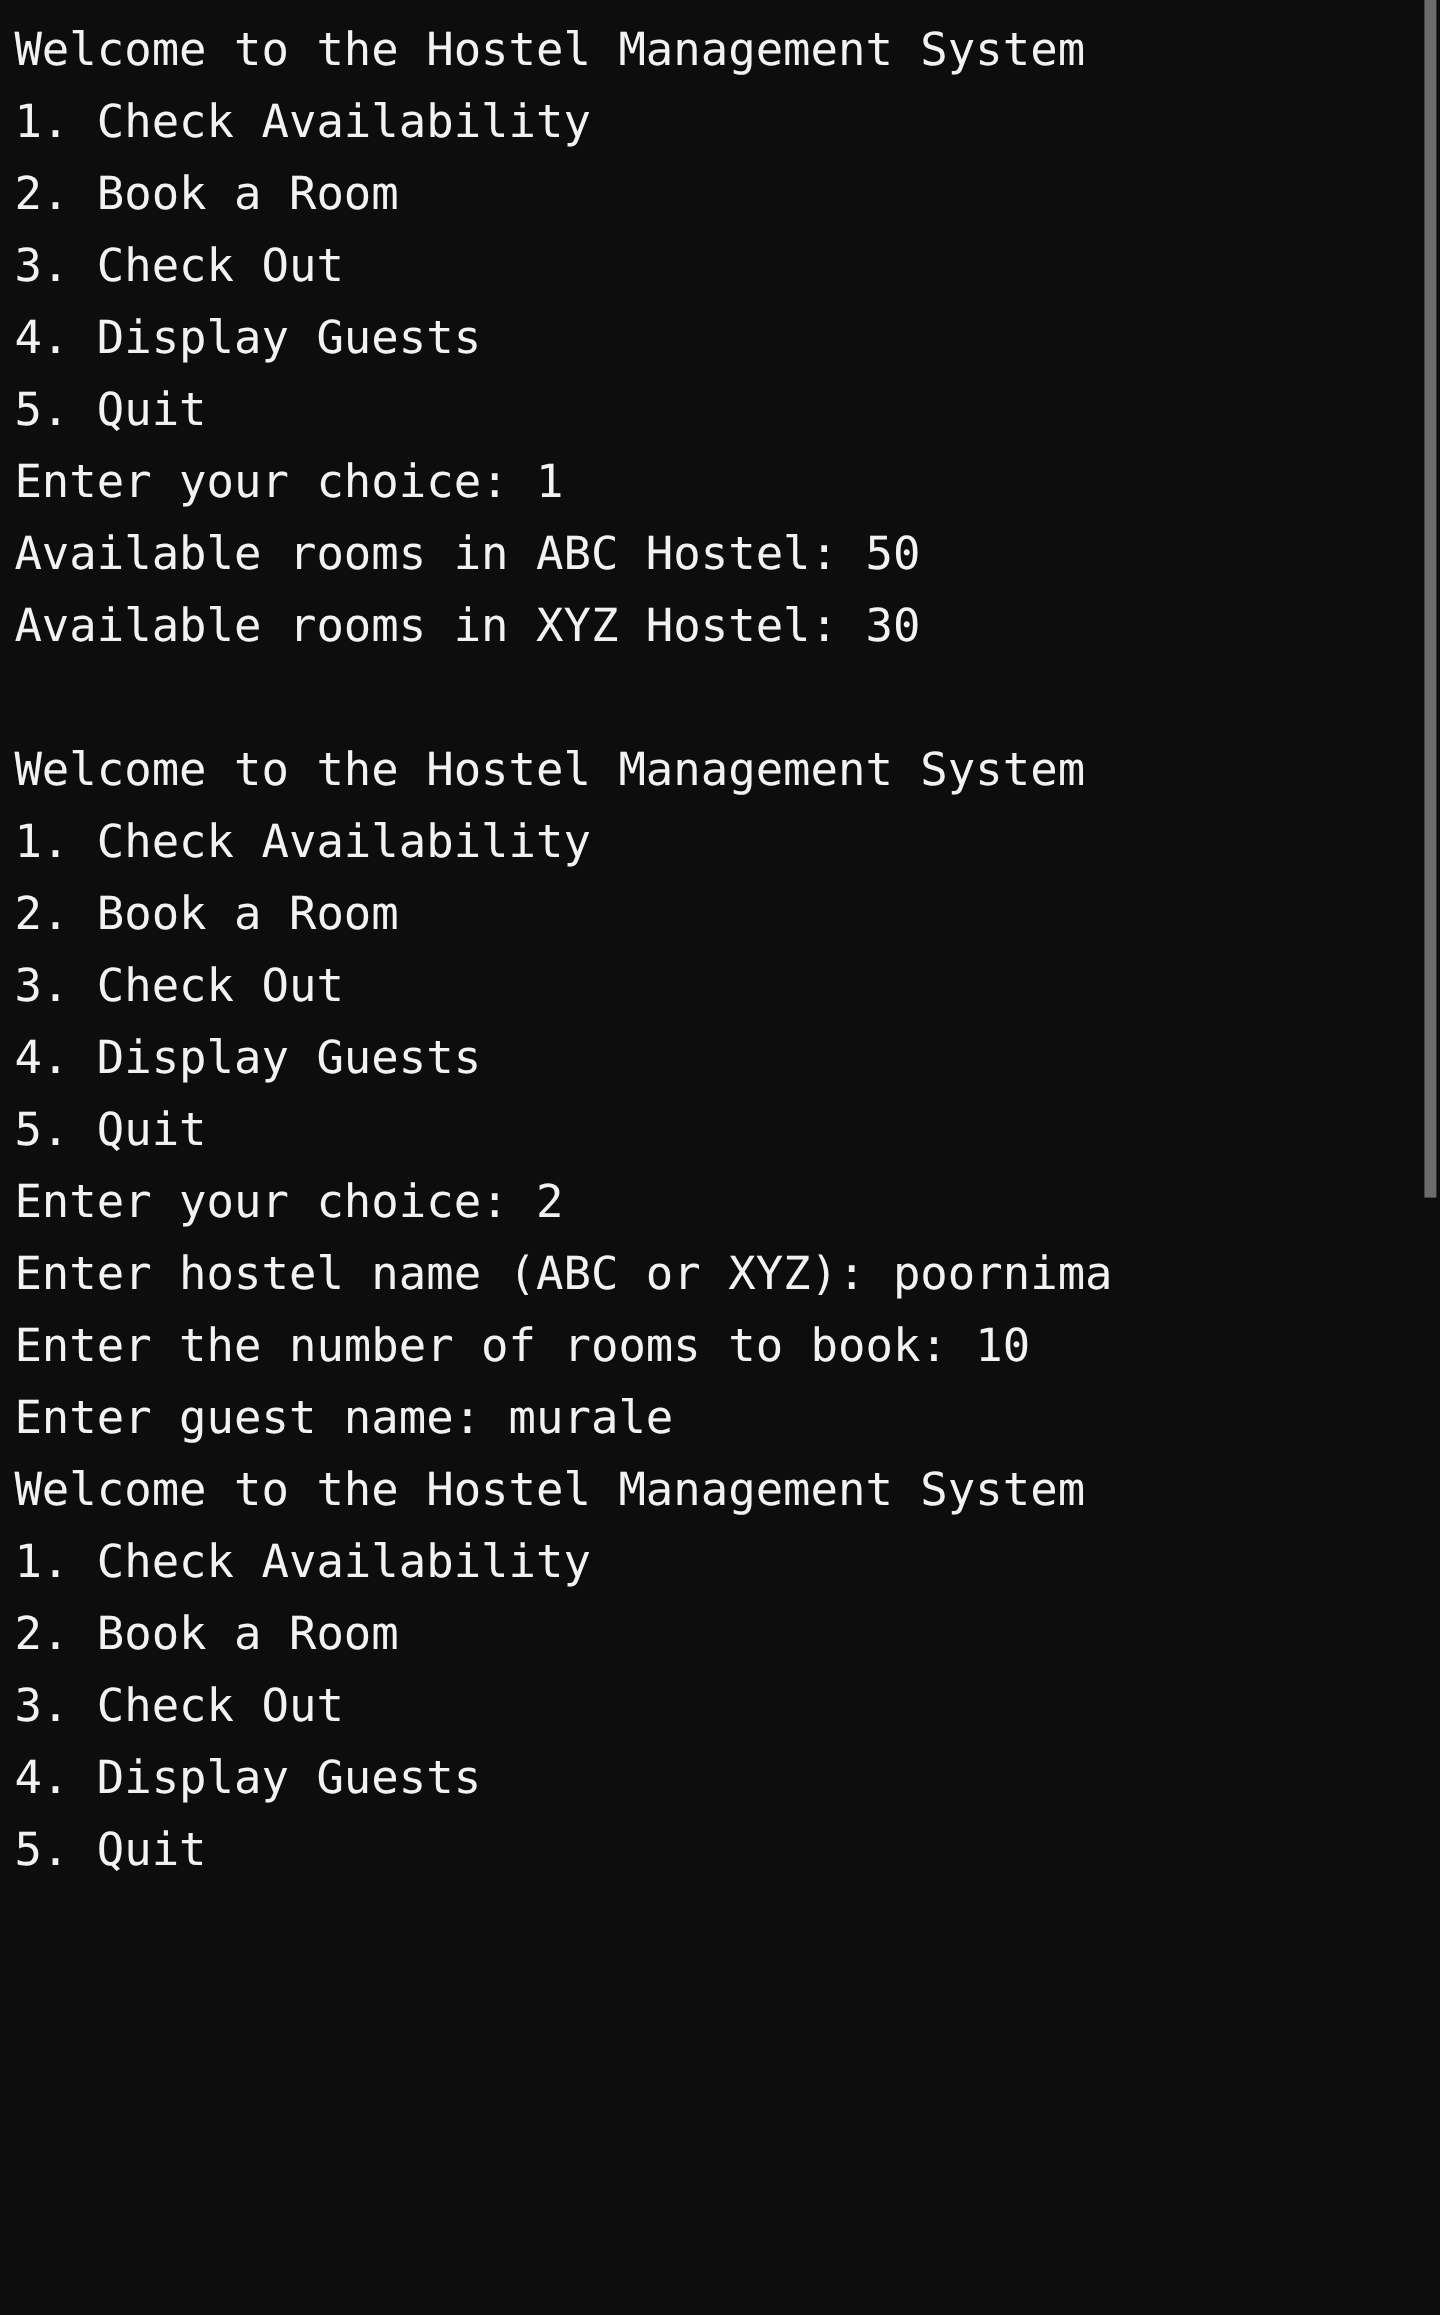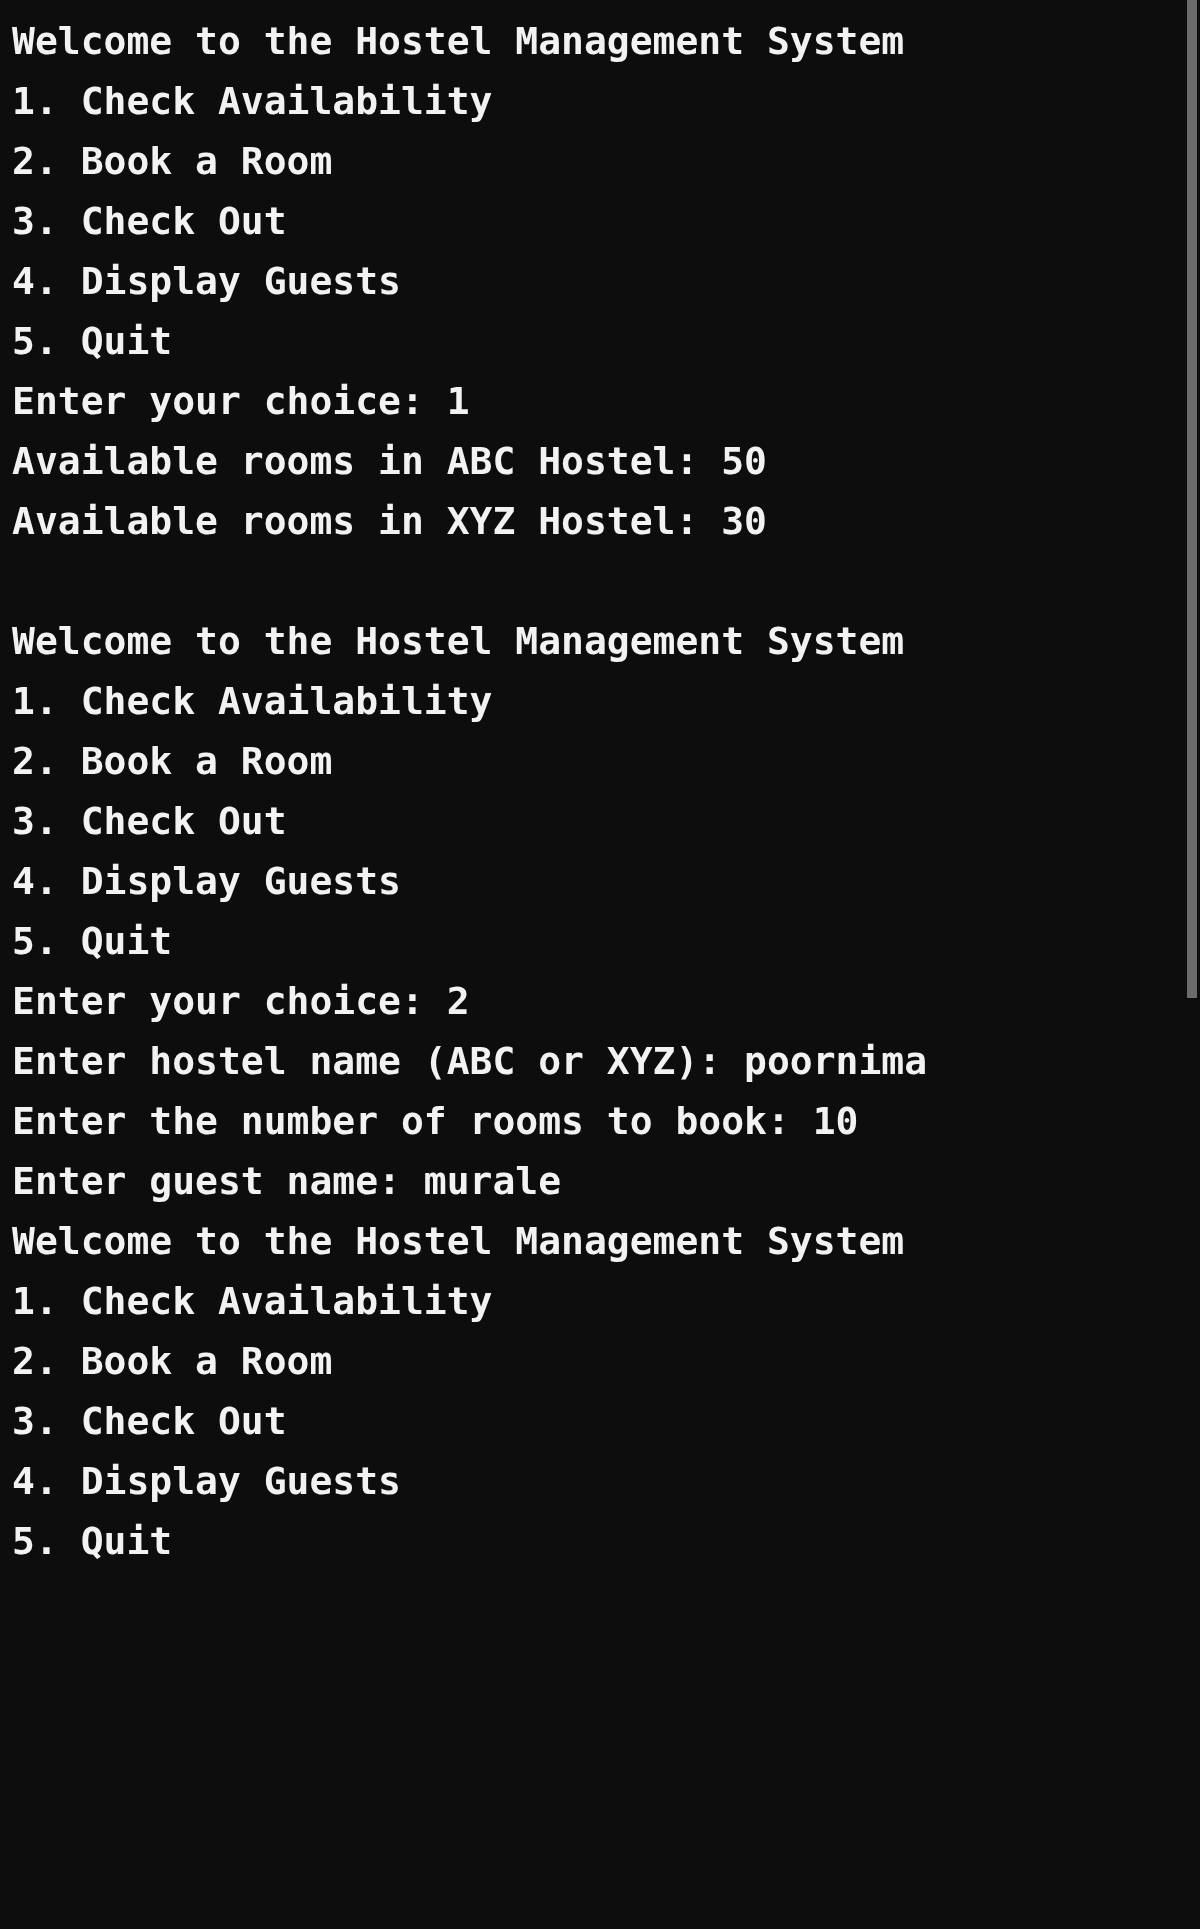--- a/index.html
+++ b/index.html
@@ -20,21 +20,20 @@
     left: 0;
     top: 0;
     padding: 11px 0 0 12px;
     margin: 0;
     font-family: "DejaVu Sans Mono", "Liberation Mono", monospace;
     font-size: 38px;
     line-height: 60px;
     color: #f2f2f2;
     white-space: pre;
     letter-spacing: 0;
-    font-weight: bold;
     -webkit-font-smoothing: antialiased;
   }
   .line {
     display: block;
     height: 60px;
     white-space: pre;
   }
   .line.blank {
     height: 60px;
   }

